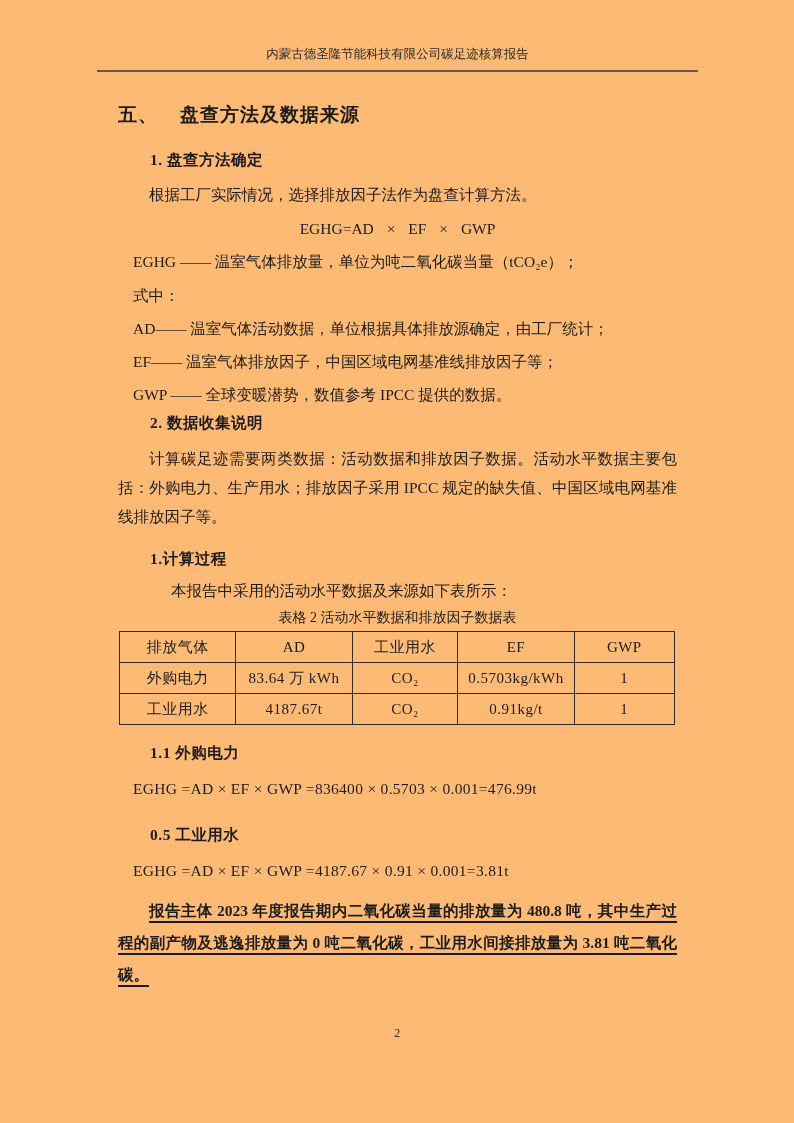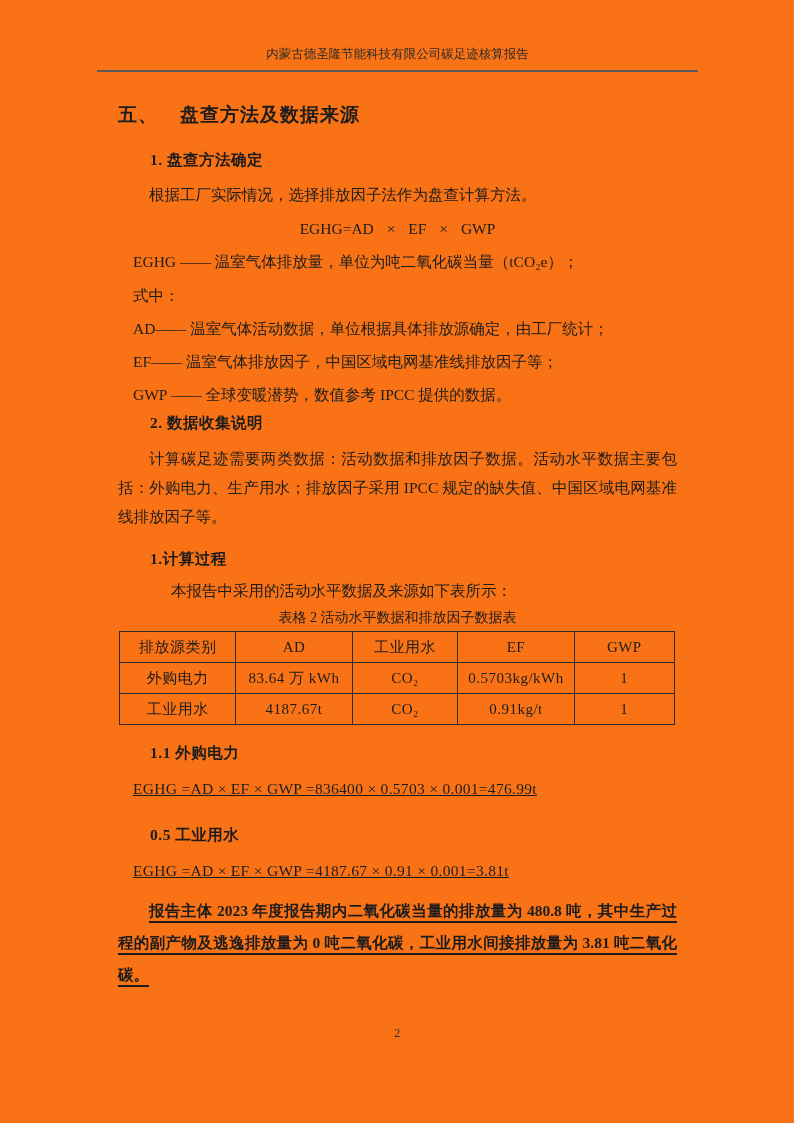--- a/index.html
+++ b/index.html
@@ -1,21 +1,21 @@
 <!DOCTYPE html>
 <html><head>
 <meta charset="utf-8">
 <style>
   html, body { margin: 0; padding: 0; background: #e8e8e8; }
   .page {
     position: relative;
     width: 794px;
     height: 1123px;
     margin: 0 auto;
-    background: #f97316;
+    background: #fdba74;
     box-sizing: border-box;
     padding: 46px 104px 0 105px;
     font-family: "Liberation Serif", "DejaVu Serif", serif;
     color: #1c1c1c;
     overflow: hidden;
   }
   .doc-header {
     text-align: center;
     font-size: 12.5px;
     color: #2a2a2a;
@@ -69,21 +69,20 @@
     font-size: 15.5px;
     line-height: 21px;
     margin: 13px 0 0 0;
     word-spacing: 9px;
   }
   .p-formula {
     font-size: 15.5px;
     line-height: 21px;
     margin: 14px 0 0 28px;
     letter-spacing: 0.3px;
-    text-decoration: underline;
   }
   .p-intro {
     font-size: 15.5px;
     line-height: 21px;
     margin: 10px 13px 8px 35px;
     text-indent: 2em;
   }
   .table-caption {
     text-align: center;
     font-size: 14px;
@@ -159,21 +158,21 @@
 
   <div class="h-sub mt-lg">1.计算过程</div>
 
   <p class="p-intro">本报告中采用的活动水平数据及来源如下表所示：</p>
 
   <div class="table-caption">表格 2 活动水平数据和排放因子数据表</div>
 
   <table class="data-table">
     <thead>
       <tr>
-        <th class="col-1">排放源类别</th>
+        <th class="col-1">排放气体</th>
         <th class="col-2">AD</th>
         <th class="col-3">工业用水</th>
         <th class="col-4">EF</th>
         <th class="col-5">GWP</th>
       </tr>
     </thead>
     <tbody>
       <tr>
         <td>外购电力</td>
         <td>83.64 万 kWh</td>

